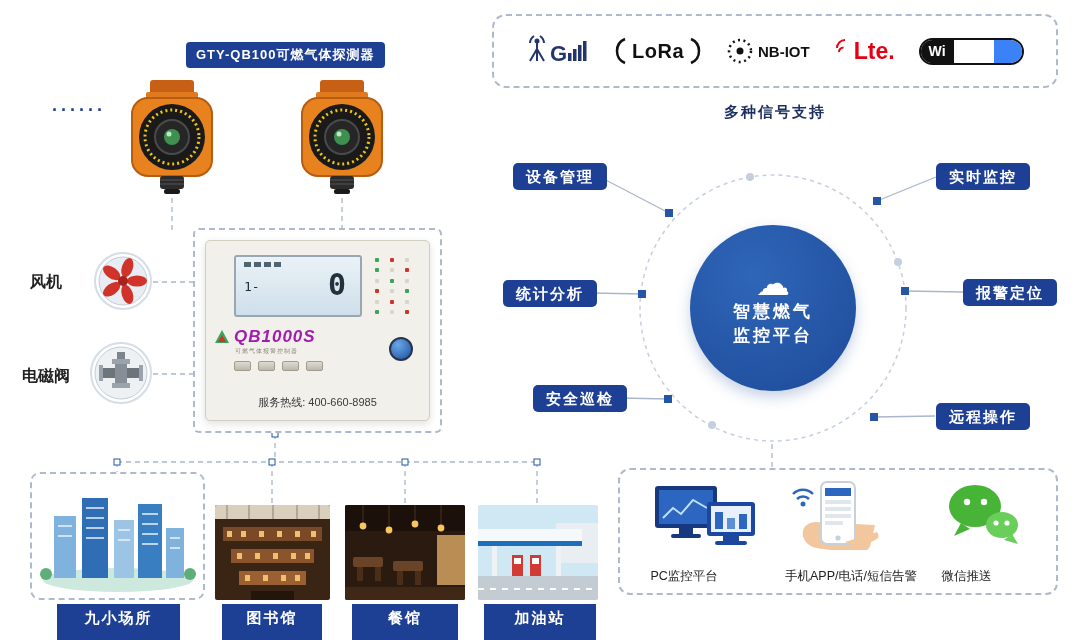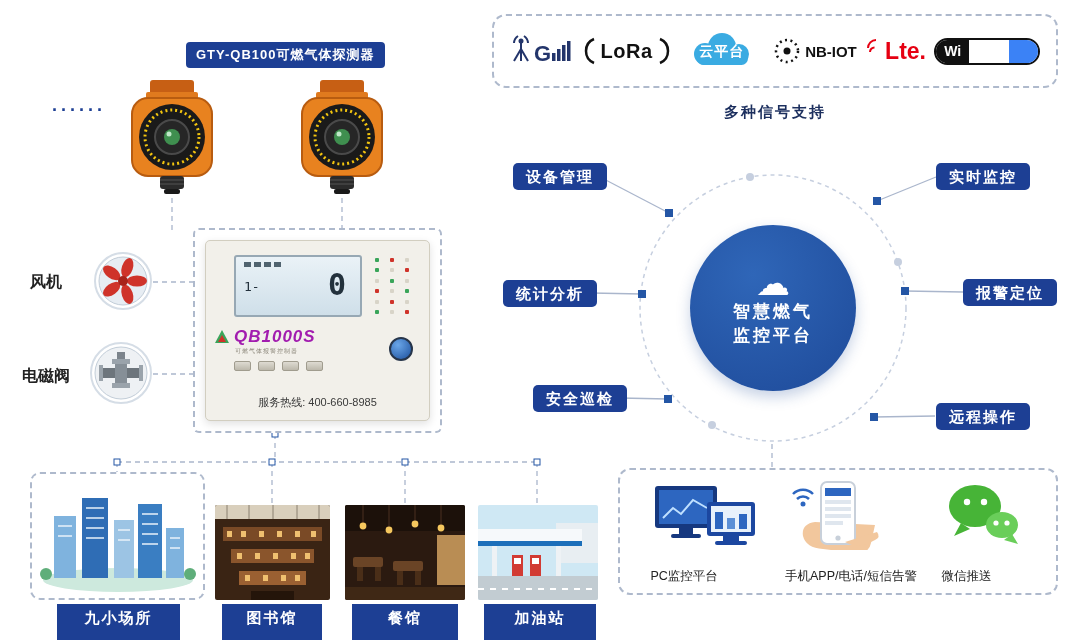--- a/index.html
+++ b/index.html
@@ -262,31 +262,20 @@
       </svg>
     </div>
     <div class="sig-item">
       <svg width="14" height="30">
         <path d="M11 3 a13 13 0 0 0 0 24" stroke="#111" stroke-width="2.5" fill="none"></path>
       </svg>
       <span class="lora-text">LoRa</span>
       <svg width="14" height="30">
         <path d="M3 3 a13 13 0 0 1 0 24" stroke="#111" stroke-width="2.5" fill="none"></path>
       </svg>
-    </div>
-    <div class="cloud-wrap">
-      <svg width="86" height="48">
-        <g fill="#3aabe2">
-          <circle cx="26" cy="27" r="11"></circle>
-          <circle cx="43" cy="20" r="14"></circle>
-          <circle cx="60" cy="27" r="10"></circle>
-          <rect x="18" y="25" width="51" height="13" rx="6.5"></rect>
-        </g>
-      </svg>
-      <div class="cloud-text">云平台</div>
     </div>
     <div class="sig-item">
       <svg width="28" height="28">
         <circle cx="14" cy="14" r="11" fill="none" stroke="#111" stroke-width="2.5" stroke-dasharray="2 3.5"></circle>
         <circle cx="14" cy="14" r="3.5" fill="#111"></circle>
       </svg>
       <span class="nbiot-text">NB-IOT</span>
     </div>
     <div class="sig-item">
       <svg width="16" height="30">

